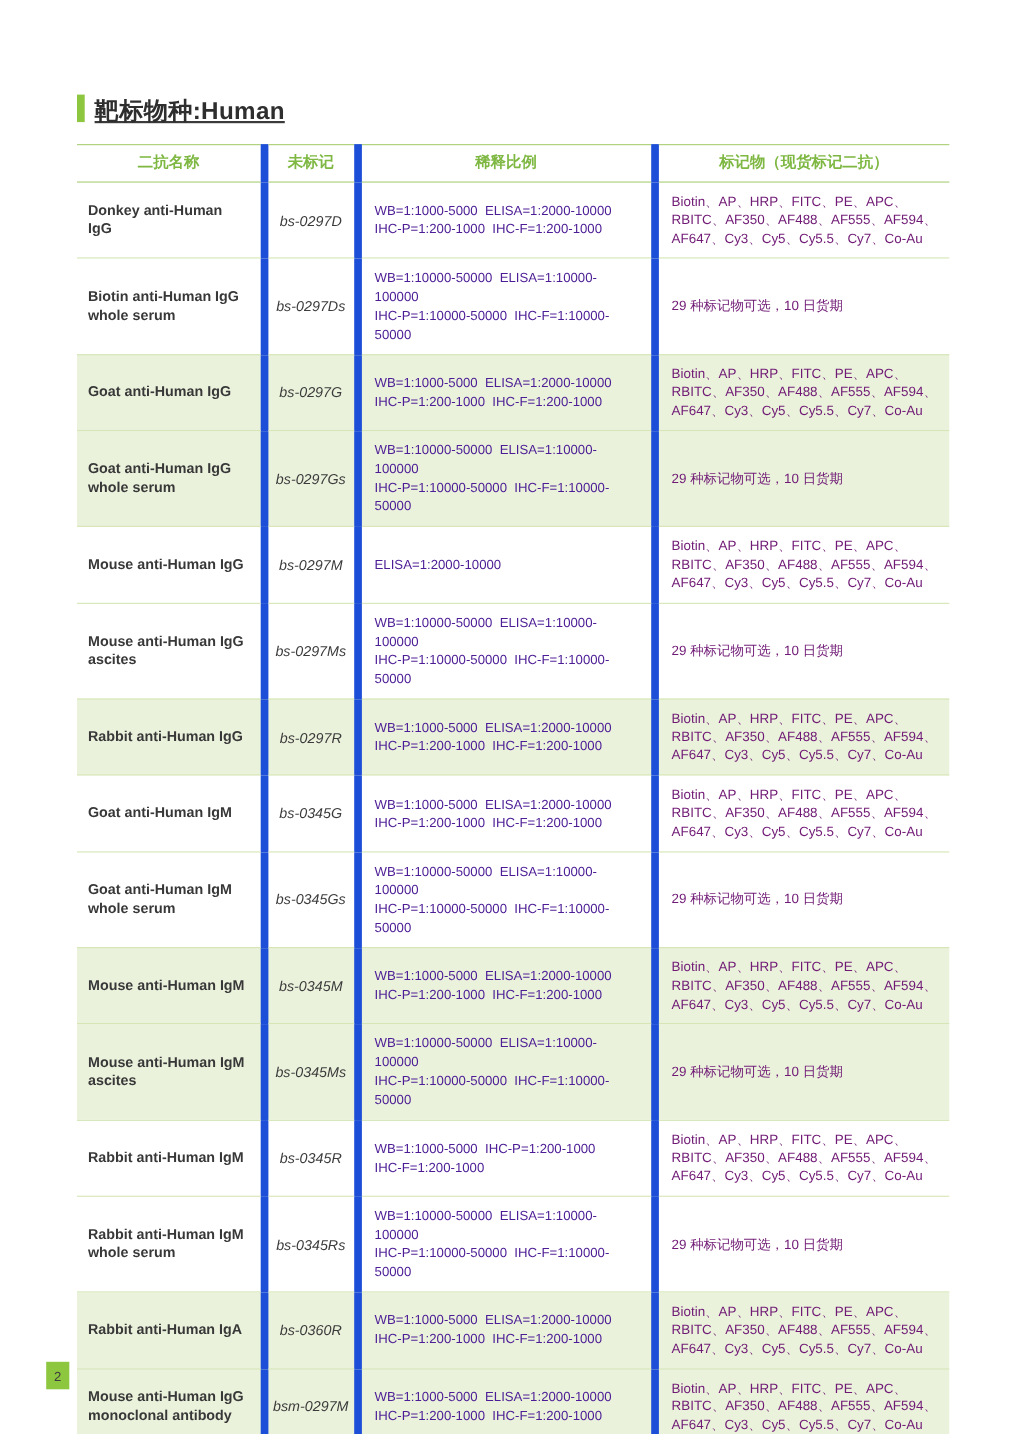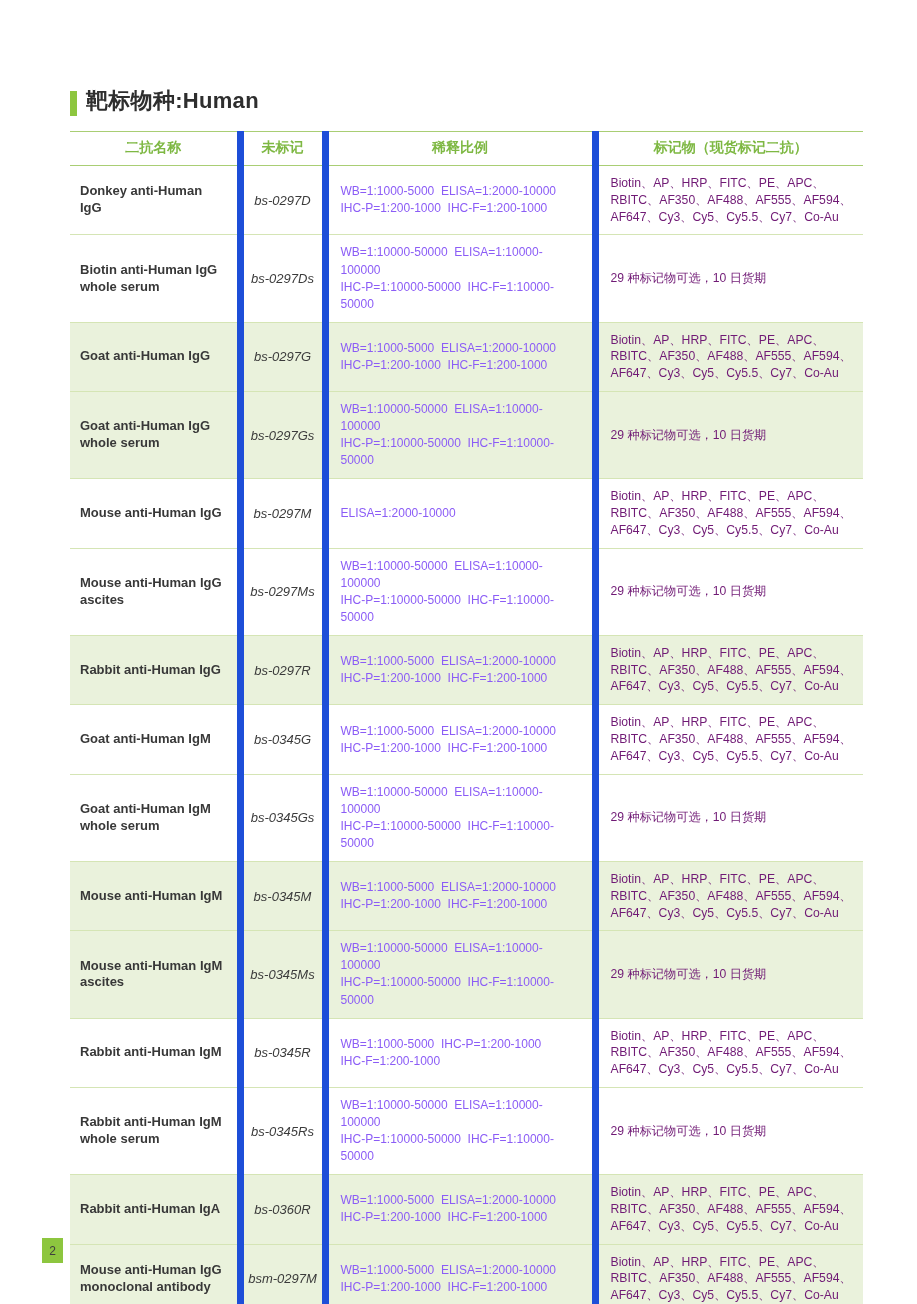--- a/index.html
+++ b/index.html
@@ -8,22 +8,23 @@
     width: 917px; height: 1304px;
     background: #ffffff;
     position: relative;
     font-family: "Liberation Sans", "DejaVu Sans", sans-serif;
     color: #3b3b3b;
     overflow: hidden;
   }
   .content { position: absolute; left: 70px; top: 86px; width: 793px; }
 
   .doc-title {
-    display: flex; align-items: flex-end; gap: 9px;
+    display: flex; align-items: flex-start; gap: 9px;
     margin: 0 0 15px 0;
+    text-decoration: underline;
   }
   .title-bar {
     display: inline-block; width: 7px; height: 25px;
     background: #8DC63F;
   }
   .title-text {
     font-size: 22px; font-weight: bold; color: #2e2e2e;
     letter-spacing: 0.3px;
   }
 
@@ -48,21 +49,21 @@
     vertical-align: middle;
     padding: 9px 10px;
     background: #ffffff;
   }
   tr.shaded td { background: #EAF2DC; }
 
   td.name  { font-weight: bold; font-size: 13px; line-height: 1.3; color: #383838; }
   td.code  { text-align: center; font-size: 13px; padding: 9px 4px; font-style: italic; }
   td.dilution {
     font-size: 12px; line-height: 1.42; white-space: pre-wrap;
-    padding: 9px 10px 9px 12px; color: #8b5cf6;
+    padding: 9px 10px 9px 12px; color: #4c1d95;
   }
   td.conjugate {
     font-size: 12.2px; line-height: 1.38;
     padding: 9px 10px 9px 12px; color: #701a75;
   }
 
   .page-badge {
     position: absolute; left: 42px; top: 1238px;
     width: 21px; height: 25px;
     background: #8DC63F;

